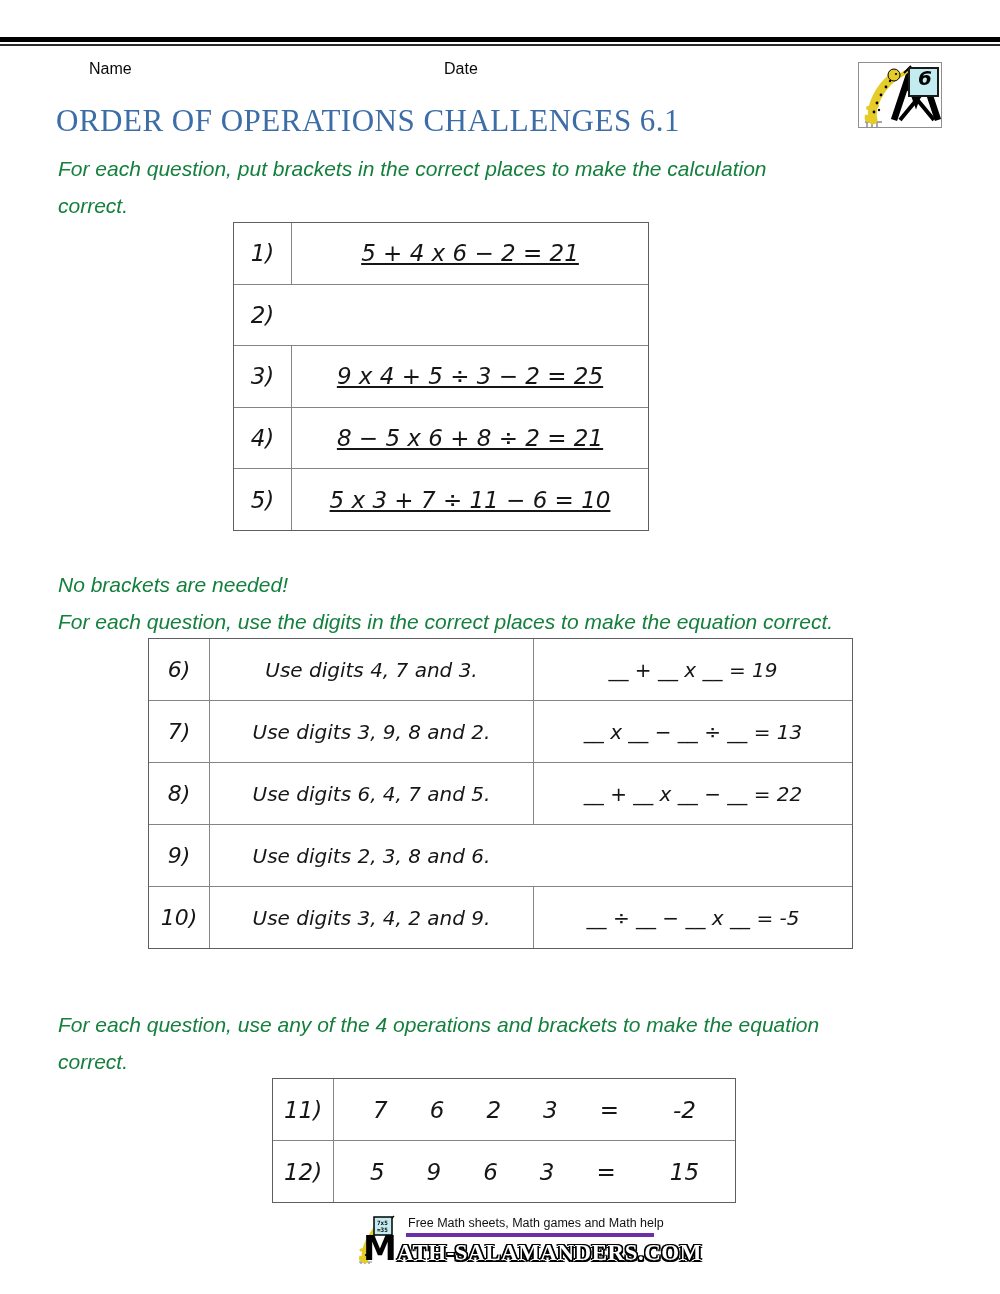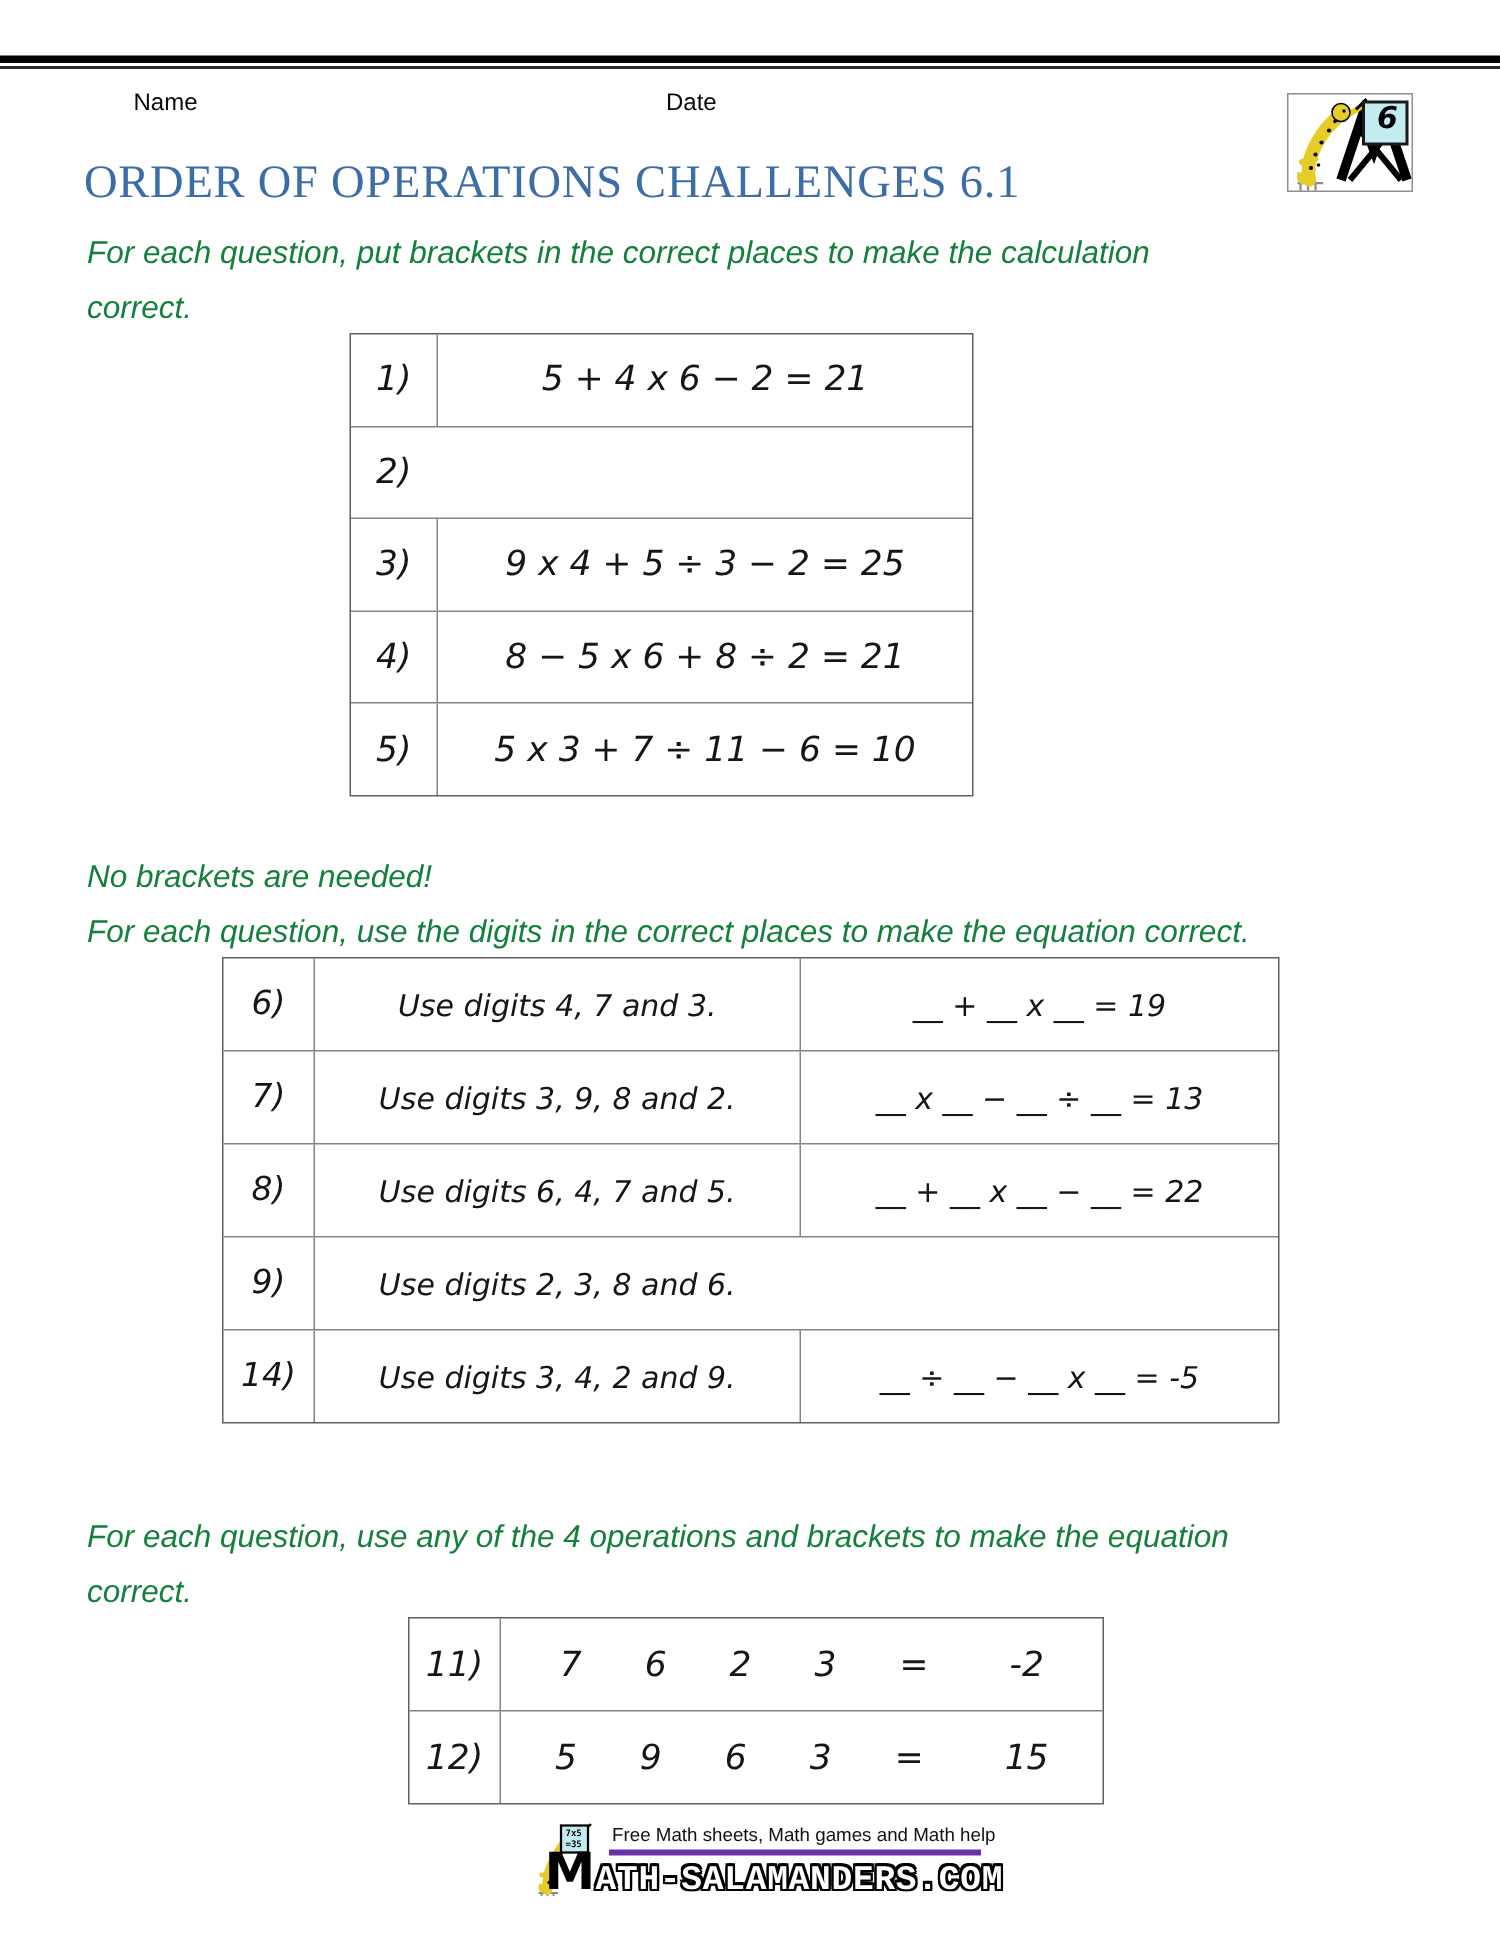--- a/index.html
+++ b/index.html
@@ -59,21 +59,21 @@
     border-left:1px solid #848484; box-sizing:border-box;
     display:flex; align-items:center; justify-content:center;
     font-family:"DejaVu Sans", sans-serif; font-style:italic; color:#161616;
     white-space:nowrap;
   }
   .td:first-child { border-left:none; }
 
   .tbl1 { left:233px; top:222px; width:416px; }
   .tbl1 .tr { height:60.6px; }
   .tbl1 .num { width:57px; font-size:23px; }
-  .tbl1 .eq  { flex:1; font-size:23px; }
+  .tbl1 .eq  { flex:1; font-size:23px;text-decoration:underline; }
 
   .tbl2 { left:148px; top:638px; width:705px; }
   .tbl2 .tr { height:61px; }
   .tbl2 .num    { width:60px; font-size:22px; }
   .tbl2 .digits { width:324px; font-size:20px; }
   .tbl2 .eq     { flex:1; font-size:20px; }
 
   .tbl3 { left:272px; top:1078px; width:464px; }
   .tbl3 .tr { height:61px; }
   .tbl3 .num { width:60px; font-size:23px; }
@@ -95,21 +95,21 @@
   }
   .purple-rule {
     position:absolute; left:50px; top:21px; width:248px; height:4px;
     background:var(--accent-purple, #6b2fa8);
   }
   .wm-m {
     position:absolute; left:7px; top:16px; font-family:"DejaVu Sans", sans-serif;
     font-weight:bold; font-size:34px; color:#000; transform:scaleY(1.0);
   }
   .wordmark {
-    position:absolute; left:41px; top:28px; font-family:Liberation Mono, monospace;
+    position:absolute; left:41px; top:28px; font-family:Liberation Serif, serif;
     font-weight:bold; font-size:23px; letter-spacing:0.5px; color:#fff; white-space:nowrap;
     text-shadow:
       -1.5px -1.5px 0 #000, 1.5px -1.5px 0 #000, -1.5px 1.5px 0 #000, 1.5px 1.5px 0 #000,
       -1.5px 0 0 #000, 1.5px 0 0 #000, 0 -1.5px 0 #000, 0 1.5px 0 #000;
   }
 </style>
 </head>
 <body>
 
 <div class="page">
@@ -194,21 +194,21 @@
     <div class="tr">
       <div class="td num">8)</div>
       <div class="td digits">Use digits 6, 4, 7 and 5.</div>
       <div class="td eq">__ + __ x __ − __ = 22</div>
     </div>
     <div class="tr">
       <div class="td num">9)</div>
       <div class="td digits">Use digits 2, 3, 8 and 6.</div>
     </div>
     <div class="tr">
-      <div class="td num">14)</div>
+      <div class="td num">10)</div>
       <div class="td digits">Use digits 3, 4, 2 and 9.</div>
       <div class="td eq">__ ÷ __ − __ x __ = -5</div>
     </div>
   </div>
 
   <div class="instr instr3">
     <div>For each question, use any of the 4 operations and brackets to make the equation</div>
     <div>correct.</div>
   </div>
 

